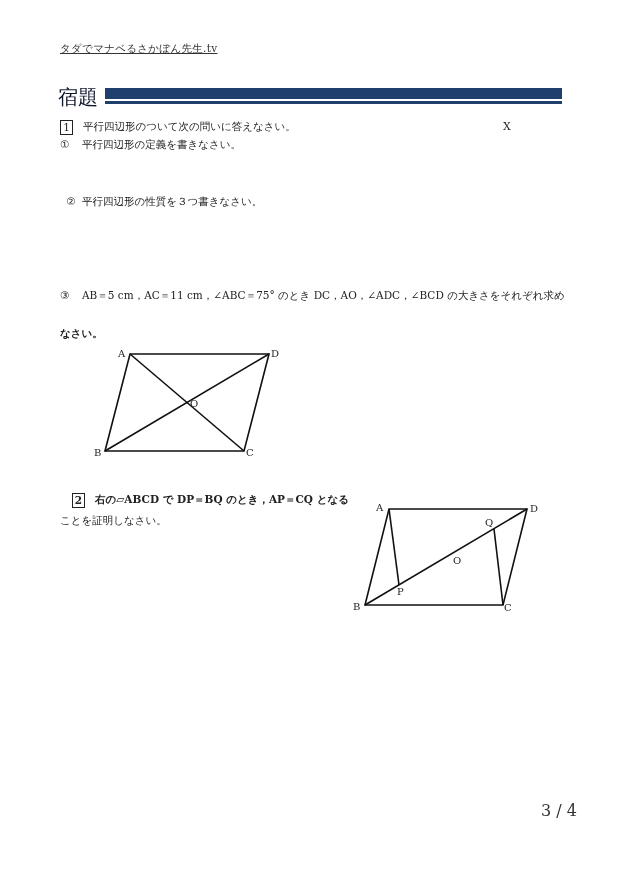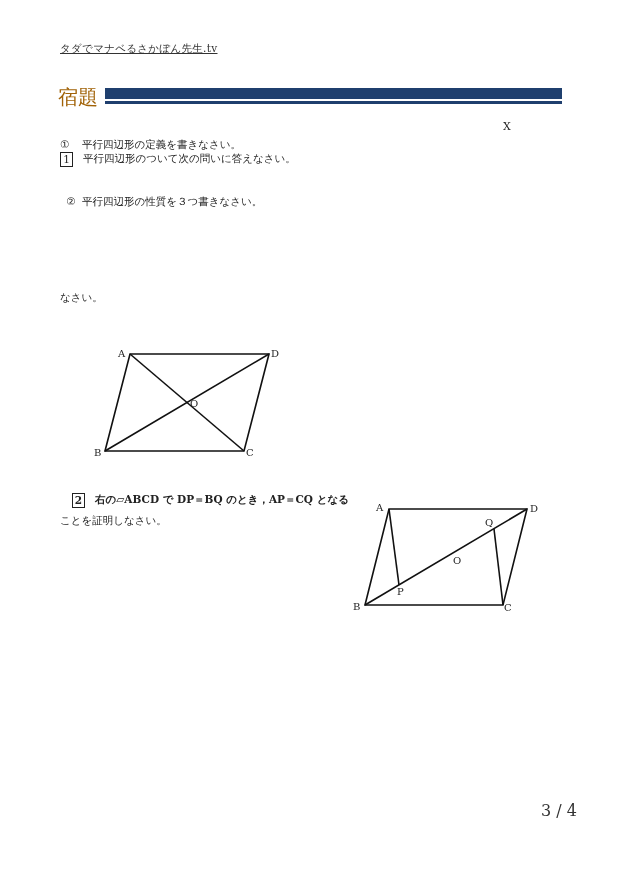--- a/index.html
+++ b/index.html
@@ -1,54 +1,55 @@
 <!DOCTYPE html>
 <html><head>
 <meta charset="utf-8">
 <style>
   html, body { margin:0; padding:0; background:#ffffff; }
   body { width:620px; height:877px; position:relative; overflow:hidden;
          font-family:"DejaVu Serif","Liberation Serif",serif; color:#222; }
   .abs { position:absolute; }
   .site { left:60px; top:42px; font-size:10.5px; color:#333; letter-spacing:0.3px;text-decoration:underline; }
-  .title { left:58px; top:84px; font-size:20px; color:#a16207; }
+  .title { left:58px; top:84px; font-size:20px; color:#0f172a; }
   .bar-thick { left:105px; top:88px; width:457px; height:11px; }
   .bar-thin { left:105px; top:101px; width:457px; height:3px; }
   .q { font-size:10.5px; line-height:16px; color:#222; }
   .qbox { display:inline-block; border:1px solid #222; width:11px; height:13px; line-height:13px;
           text-align:center; font-size:10.5px; margin-right:10px; vertical-align:middle; }
   .num { display:inline-block; width:22px; }
   .xmark { left:503px; top:120px; font-size:11px; }
   .page { left:541px; top:801px; font-size:16px; color:#333; }
   svg text { font-family:"DejaVu Serif","Liberation Serif",serif; font-size:10px; fill:#222; }
 </style>
 </head>
 <body>
 
 <div class="abs site">タダでマナベるさかぽん先生.tv</div>
 
 <div class="abs title">宿題</div>
 <div class="abs bar-thick" style="background:#1f3f6e;"></div>
 <div class="abs bar-thin" style="background:#1f3f6e;"></div>
 
-<div class="abs q" style="left:60px; top:118px;margin-top:32px;">
+<div class="abs q" style="left:60px; top:118px;">
   <span class="qbox">1</span><span>平行四辺形のついて次の問いに答えなさい。</span>
 </div>
 <div class="abs xmark">X</div>
 
 <div class="abs q" style="left:60px; top:136px;">
   <span class="num">①</span><span>平行四辺形の定義を書きなさい。</span>
 </div>
 
 <div class="abs q" style="left:60px; top:193px;text-align:center;">
   <span class="num">②</span><span>平行四辺形の性質を３つ書きなさい。</span>
 </div>
 
 <div class="abs q" style="left:60px; top:287px; width:510px;">
-  <div style="margin-top:2px;">なさい。</div>
+  <div><span class="num">③</span><span>AB＝5 cm，AC＝11 cm，∠ABC＝75° のとき DC，AO，∠ADC，∠BCD の大きさをそれぞれ求め</span></div>
+  <div style="margin-top:22px;font-weight:bold;">なさい。</div>
 </div>
 
 <svg class="abs" style="left:0; top:0;" width="620" height="877">
   <g stroke="#111" stroke-width="1.6" fill="none">
     <polygon points="130,354 269,354 244,451 105,451"></polygon>
     <line x1="130" y1="354" x2="244" y2="451"></line>
     <line x1="105" y1="451" x2="269" y2="354"></line>
   </g>
   <text x="118" y="357">A</text>
   <text x="271" y="357">D</text>

